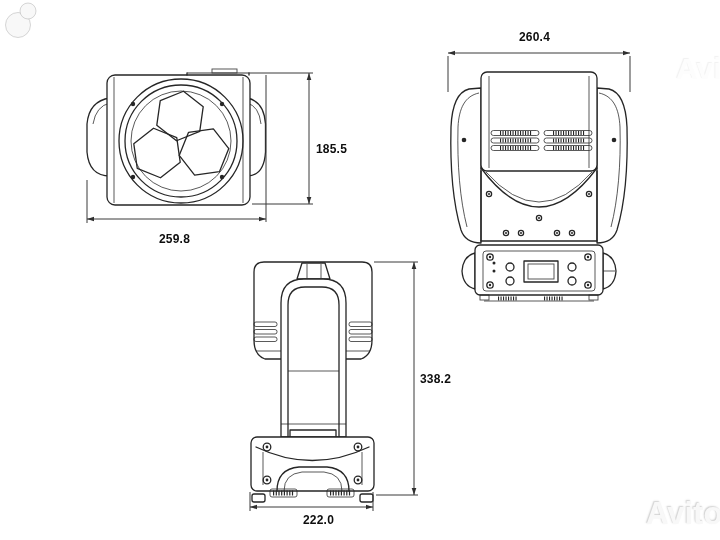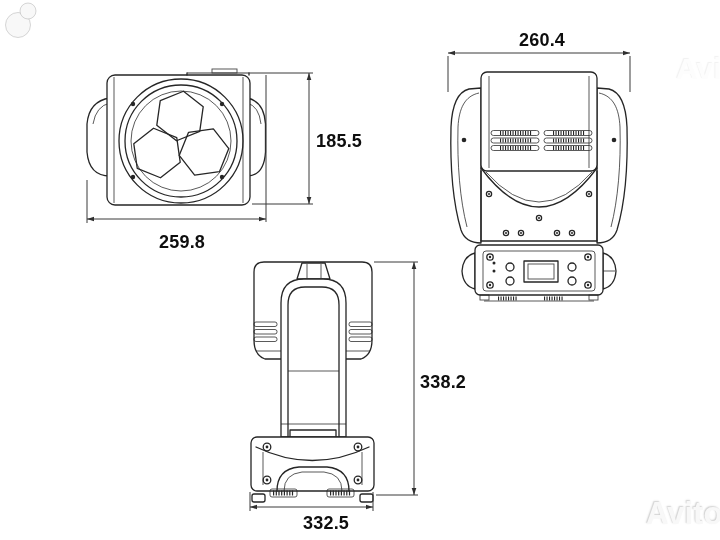--- a/index.html
+++ b/index.html
@@ -17,21 +17,21 @@
   
   .s{stroke:var(--line);stroke-width:1.3;fill:none;stroke-linecap:round;stroke-linejoin:round;}
   .sf{stroke:var(--line);stroke-width:1.3;fill:#fff;stroke-linejoin:round;}
   .thin{stroke:var(--line);stroke-width:0.9;fill:none;opacity:.85;}
   .fl{fill:var(--line);stroke:none;}
   .hatch{stroke:var(--line);stroke-width:5;stroke-dasharray:1.2 1.5;fill:none;}
   .hatch4{stroke:var(--line);stroke-width:4;stroke-dasharray:1.1 1.4;fill:none;}
   .dim{stroke:#3a3a3a;stroke-width:1;fill:none;}
   .arr{fill:#2f2f2f;stroke:none;}
   .dim-label{
-    position:absolute;font-size:18px;font-weight:bold;color:var(--dim-text);
+    position:absolute;font-size:12px;font-weight:bold;color:var(--dim-text);
     letter-spacing:.2px;white-space:nowrap;filter:blur(.2px);
   }
   
   .wm-text{
     position:absolute;font-weight:bold;white-space:nowrap;
     color:var(--wm);
     text-shadow:-1px -1px 1.5px rgba(150,150,150,.45);
   }
   .wm-bottom-text{left:646px;top:496px;font-size:31px;}
   .wm-top-text{
@@ -239,25 +239,25 @@
         <polygon class="arr" points="414,495 411.7,488 416.3,488"></polygon>
         <line class="dim" x1="250" y1="492" x2="250" y2="511"></line>
         <line class="dim" x1="373" y1="492" x2="373" y2="511"></line>
         <line class="dim" x1="250" y1="507" x2="373" y2="507"></line>
         <polygon class="arr" points="250,507 257,504.7 257,509.3"></polygon>
         <polygon class="arr" points="373,507 366,504.7 366,509.3"></polygon>
       </g>
     </g>
   </svg>
 
-  <span class="dim-label" style="left:316px;top:131px">185.5</span>
+  <span class="dim-label" style="left:316px;top:142px">185.5</span>
   <span class="dim-label" style="left:159px;top:232px">259.8</span>
   <span class="dim-label" style="left:519px;top:30px">260.4</span>
   <span class="dim-label" style="left:420px;top:372px">338.2</span>
-  <span class="dim-label" style="left:303px;top:513px">332.5</span>
+  <span class="dim-label" style="left:303px;top:513px">222.0</span>
 
   <svg class="wm-logo" width="40" height="42">
     <circle cx="18" cy="25" r="12.5"></circle>
     <circle cx="28" cy="11" r="8"></circle>
   </svg>
   <span class="wm-text wm-bottom-text">Avito</span>
   <span class="wm-text wm-top-text">Avito</span>
 
 </div>
 

